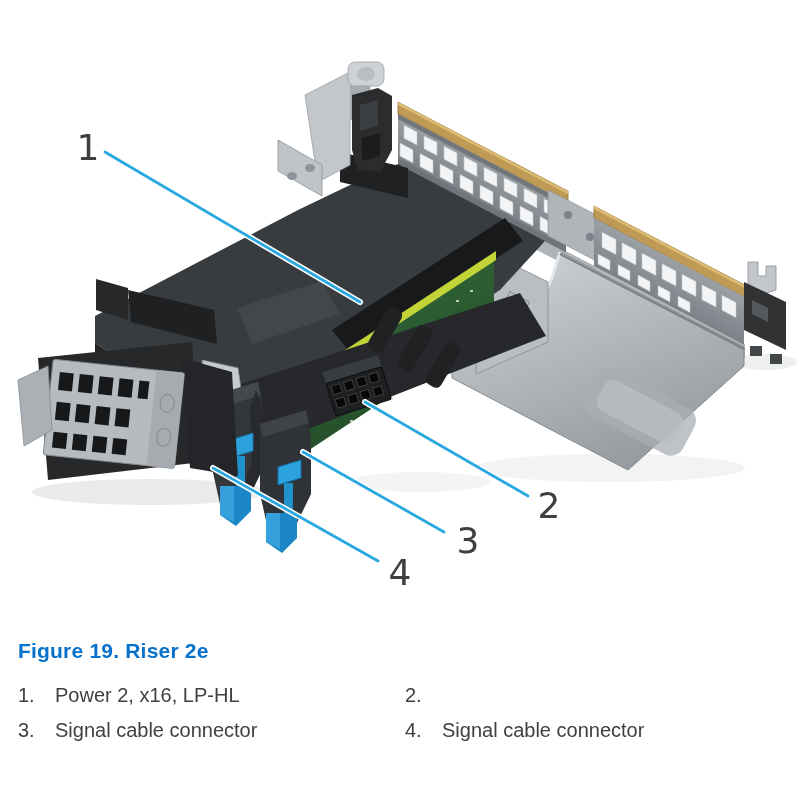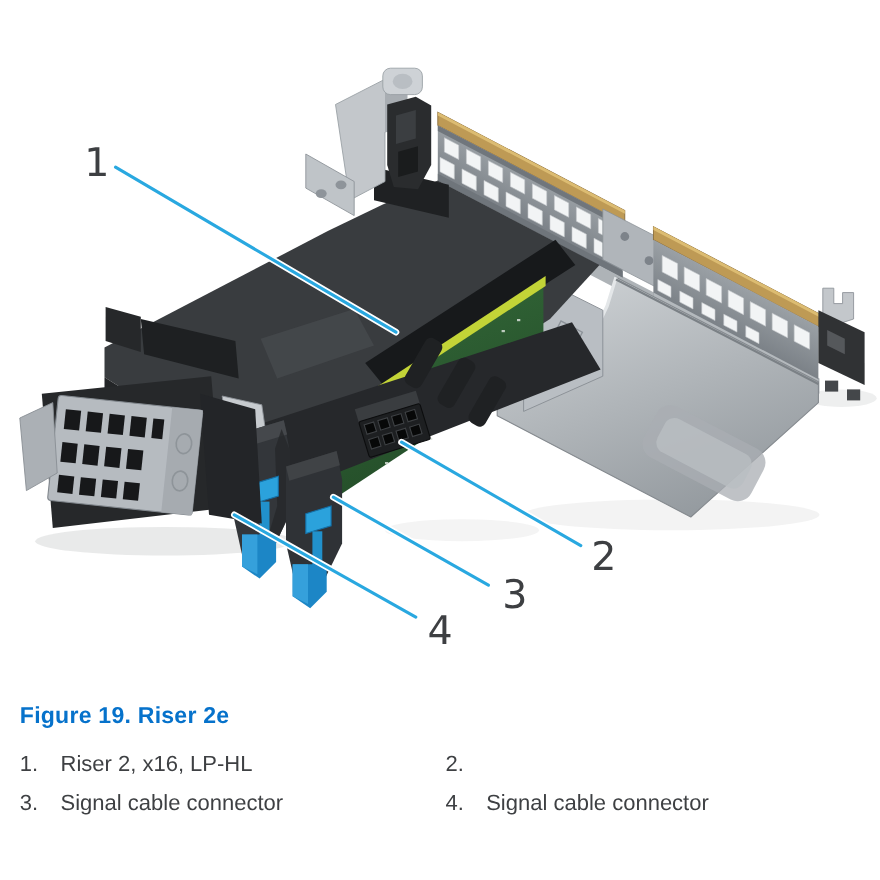--- a/index.html
+++ b/index.html
@@ -271,21 +271,21 @@
       <line x1="213" y1="468" x2="378" y2="561" stroke="#29A8E0" stroke-width="2.8" stroke-linecap="round"></line>
       <text class="callout-num" x="400" y="585" text-anchor="middle">4</text>
     </g>
   </svg>
 
   <div class="figure-caption">Figure 19. Riser 2e</div>
 
   <div class="legend">
     <div class="legend-item">
       <span class="legend-num">1.</span>
-      <span>Riser 2, x16, LP-HL</span>
+      <span>Power 2, x16, LP-HL</span>
     </div>
     <div class="legend-item">
       <span class="legend-num">2.</span>
     </div>
     <div class="legend-item">
       <span class="legend-num">3.</span>
       <span>Signal cable connector</span>
     </div>
     <div class="legend-item">
       <span class="legend-num">4.</span>

